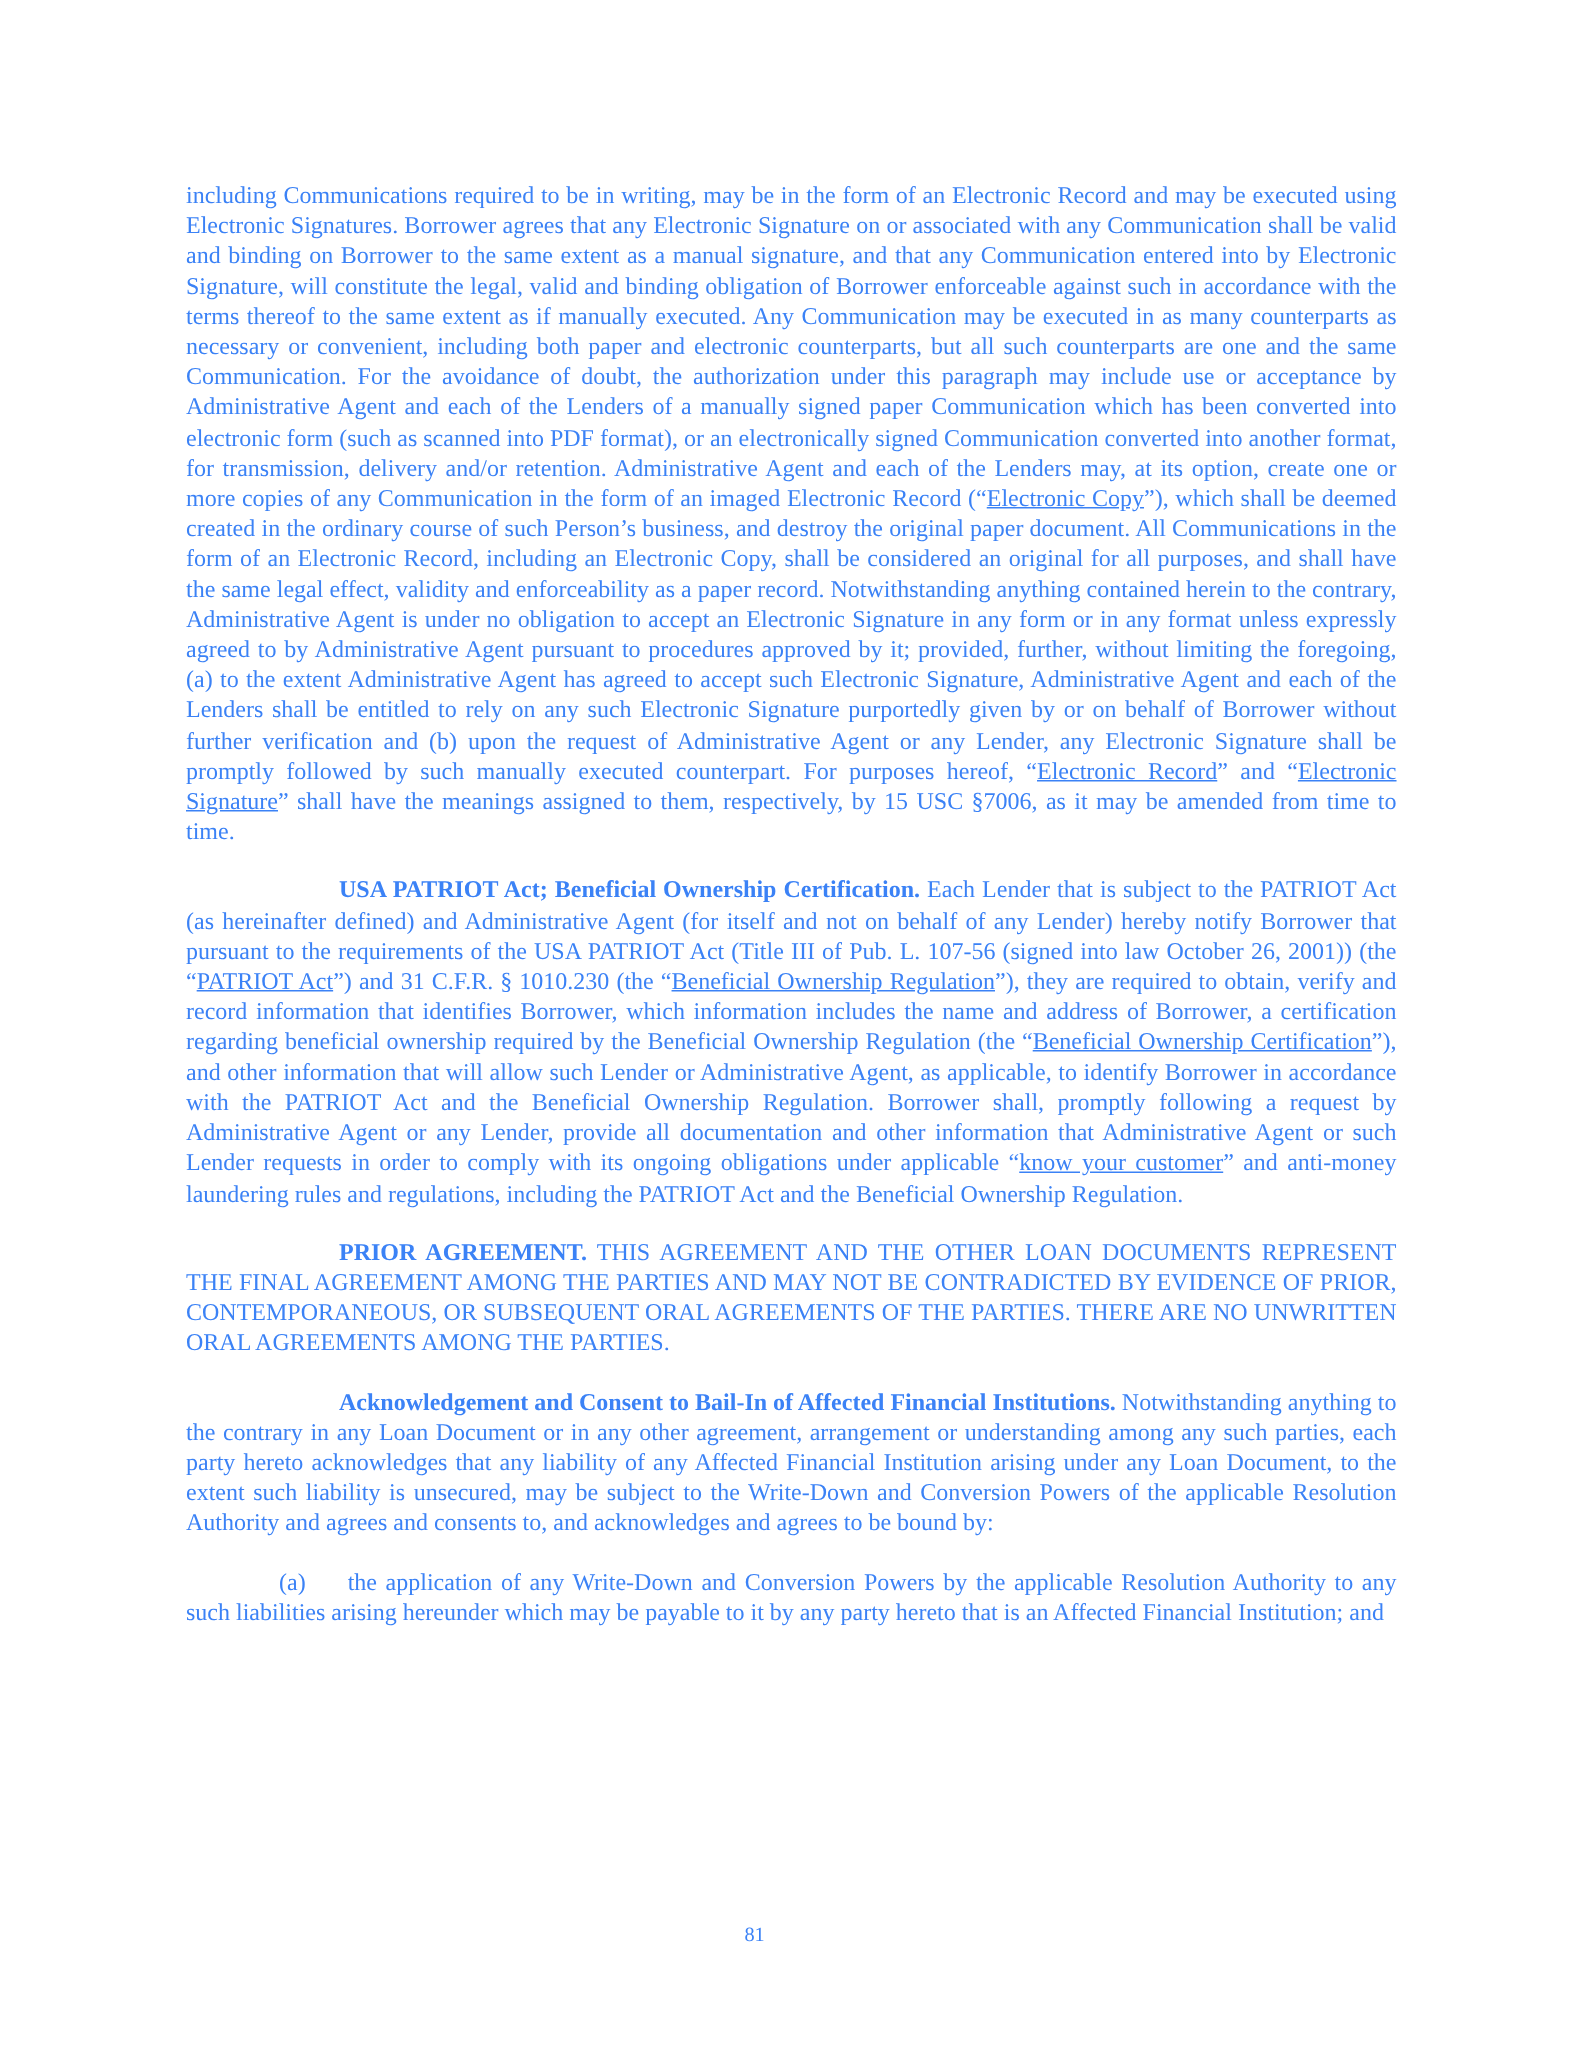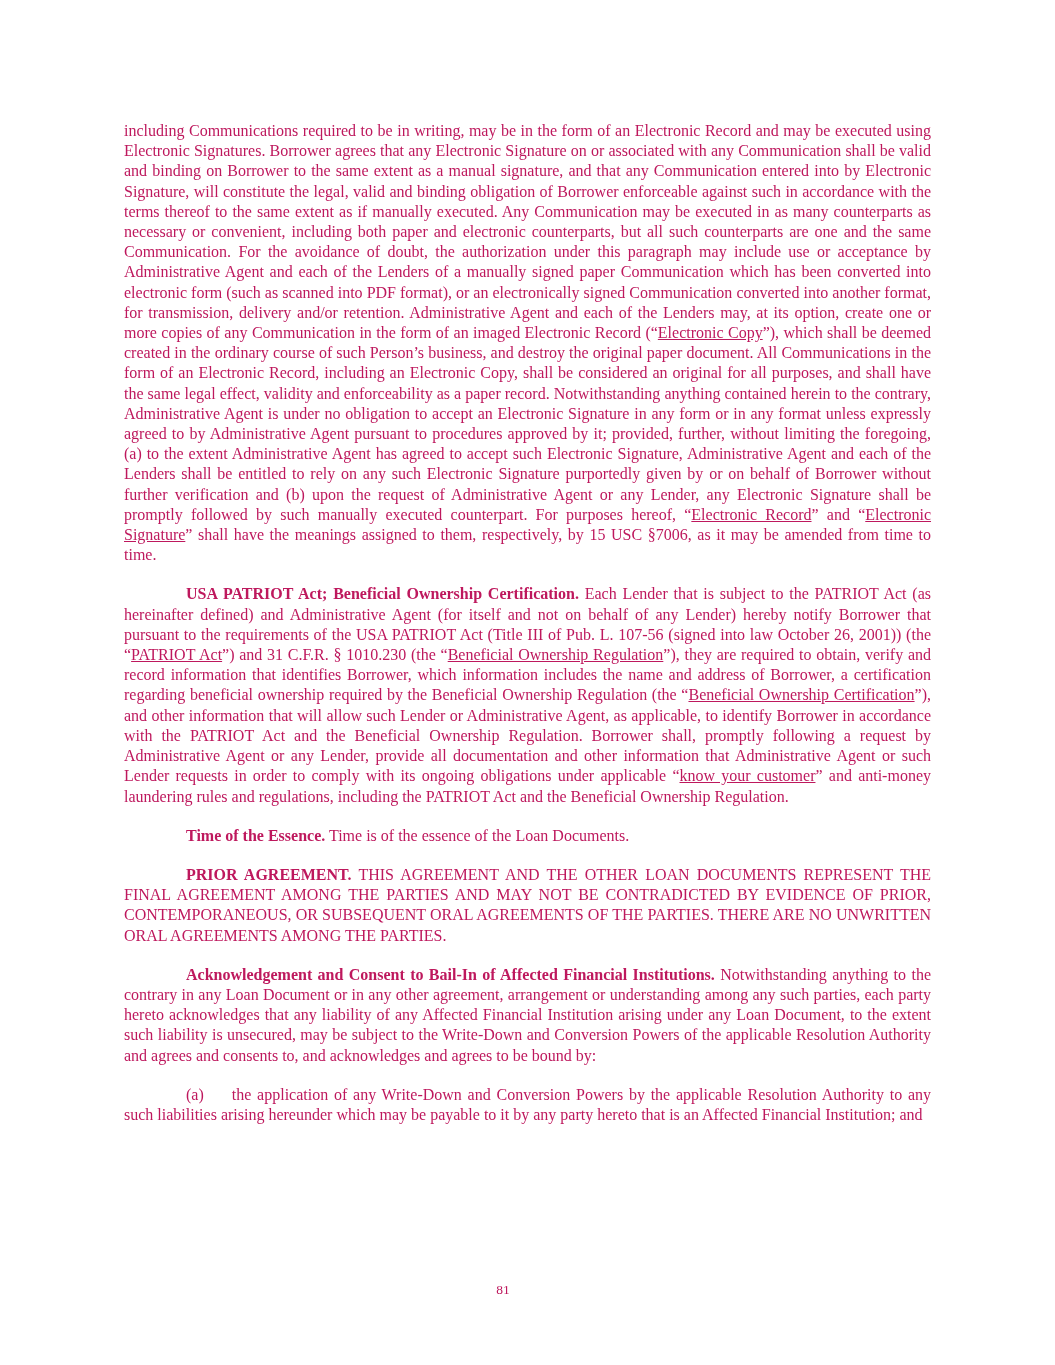--- a/index.html
+++ b/index.html
@@ -5,38 +5,38 @@
   html, body {
     margin: 0;
     padding: 0;
     background: #ffffff;
   }
   .page {
     position: relative;
     width: 1055px;
     height: 1365px;
     background: #ffffff;
-    color: #be185d;
+    color: #3b82f6;
     font-family: "Liberation Serif", "DejaVu Serif", serif;
     font-size: 16px;
     line-height: 20.2px;
     overflow: hidden;
   }
   .content {
     position: absolute;
     left: 124px;
     top: 121px;
     width: 807px;
   }
   p.para {
     margin: 0 0 19px 0;
     text-align: justify;
   }
   .ind { text-indent: 62px; }
-  .b { font-weight: bold; }
+  .b { font-weight: bold; margin-left: 40px; }
   .u { text-decoration: underline; }
   .tab-sm { display: inline-block; width: 14px; }
   .tab-md { display: inline-block; width: 28px; }
   .footer {
     position: absolute;
     left: 0;
     top: 1282px;
     width: 1006px;
     text-align: center;
     font-size: 13.5px;
@@ -47,21 +47,20 @@
 <body>
 
 <div class="page">
   <div class="content">
 
     <p class="para"><span>including Communications required to be in writing, may be in the form of an Electronic Record and may be executed using Electronic Signatures.  Borrower agrees that any Electronic Signature on or associated with any Communication shall be valid and binding on Borrower to the same extent as a manual signature, and that any Communication entered into by Electronic Signature, will constitute the legal, valid and binding obligation of Borrower enforceable against such in accordance with the terms thereof to the same extent as if manually executed.  Any Communication may be executed in as many counterparts as necessary or convenient, including both paper and electronic counterparts, but all such counterparts are one and the same Communication.  For the avoidance of doubt, the authorization under this paragraph may include use or acceptance by Administrative Agent and each of the Lenders of a manually signed paper Communication which has been converted into electronic form (such as scanned into PDF format), or an electronically signed Communication converted into another format, for transmission, delivery and/or retention.  Administrative Agent and each of the Lenders may, at its option, create one or more copies of any Communication in the form of an imaged Electronic Record (“</span><span class="u">Electronic Copy</span><span>”), which shall be deemed created in the ordinary course of such Person’s business, and destroy the original paper document. All Communications in the form of an Electronic Record, including an Electronic Copy, shall be considered an original for all purposes, and shall have the same legal effect, validity and enforceability as a paper record. Notwithstanding anything contained herein to the contrary, Administrative Agent is under no obligation to accept an Electronic Signature in any form or in any format unless expressly agreed to by Administrative Agent pursuant to procedures approved by it; provided, further, without limiting the foregoing, (a) to the extent Administrative Agent has agreed to accept such Electronic Signature, Administrative Agent and each of the Lenders shall be entitled to rely on any such Electronic Signature purportedly given by or on behalf of Borrower without further verification and (b) upon the request of Administrative Agent or any Lender, any Electronic Signature shall be promptly followed by such manually executed counterpart.  For purposes hereof, “</span><span class="u">Electronic Record</span><span>” and “</span><span class="u">Electronic Signature</span><span>” shall have the meanings assigned to them, respectively, by 15 USC §7006, as it may be amended from time to time.</span></p>
 
     <p class="para ind"><span class="b">USA PATRIOT Act; Beneficial Ownership Certification.</span><span>  Each Lender that is subject to the PATRIOT Act (as hereinafter defined) and Administrative Agent (for itself and not on behalf of any Lender) hereby notify Borrower that pursuant to the requirements of the USA PATRIOT Act (Title III of Pub. L. 107-56 (signed into law October 26, 2001)) (the “</span><span class="u">PATRIOT Act</span><span>”) and 31 C.F.R. § 1010.230 (the “</span><span class="u">Beneficial Ownership Regulation</span><span>”), they are required to obtain, verify and record information that identifies Borrower, which information includes the name and address of Borrower, a certification regarding beneficial ownership required by the Beneficial Ownership Regulation (the “</span><span class="u">Beneficial Ownership Certification</span><span>”), and other information that will allow such Lender or Administrative Agent, as applicable, to identify Borrower in accordance with the PATRIOT Act and the Beneficial Ownership Regulation.  Borrower shall, promptly following a request by Administrative Agent or any Lender, provide all documentation and other information that Administrative Agent or such Lender requests in order to comply with its ongoing obligations under applicable “</span><span class="u">know your customer</span><span>” and anti-money laundering rules and regulations, including the PATRIOT Act and the Beneficial Ownership Regulation.</span></p>
 
 
-    <p class="para ind"><span class="b">Time of the Essence.</span><span>  Time is of the essence of the Loan Documents.</span></p>
 
     <p class="para ind"><span class="b">PRIOR AGREEMENT.</span><span>  THIS AGREEMENT AND THE OTHER LOAN DOCUMENTS REPRESENT THE FINAL AGREEMENT AMONG THE PARTIES AND MAY NOT BE CONTRADICTED BY EVIDENCE OF PRIOR, CONTEMPORANEOUS, OR SUBSEQUENT ORAL AGREEMENTS OF THE PARTIES.  THERE ARE NO UNWRITTEN ORAL AGREEMENTS AMONG THE PARTIES.</span></p>
 
     <p class="para ind"><span class="b">Acknowledgement and Consent to Bail-In of Affected Financial Institutions.</span><span>  Notwithstanding anything to the contrary in any Loan Document or in any other agreement, arrangement or understanding among any such parties, each party hereto acknowledges that any liability of any Affected Financial Institution arising under any Loan Document, to the extent such liability is unsecured, may be subject to the Write-Down and Conversion Powers of the applicable Resolution Authority and agrees and consents to, and acknowledges and agrees to be bound by:</span></p>
 
     <p class="para ind"><span>(a)</span><span class="tab-md"></span><span>the application of any Write-Down and Conversion Powers by the applicable Resolution Authority to any such liabilities arising hereunder which may be payable to it by any party hereto that is an Affected Financial Institution; and</span></p>
 
   </div>
 
   <div class="footer">

